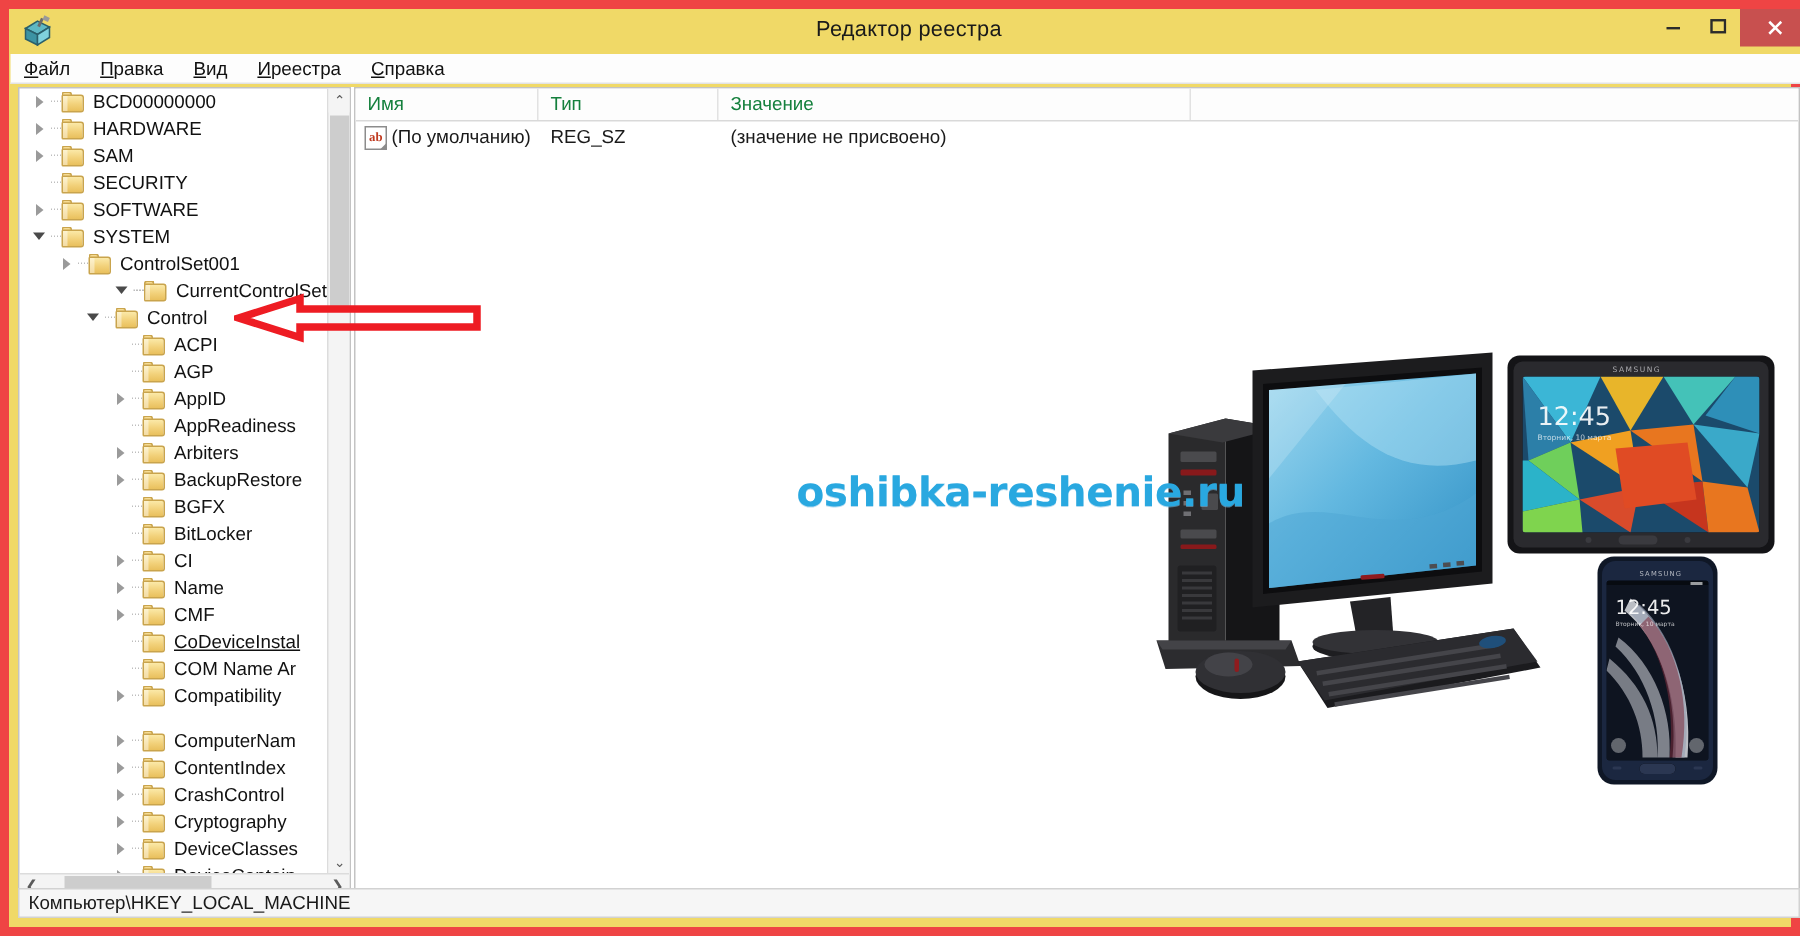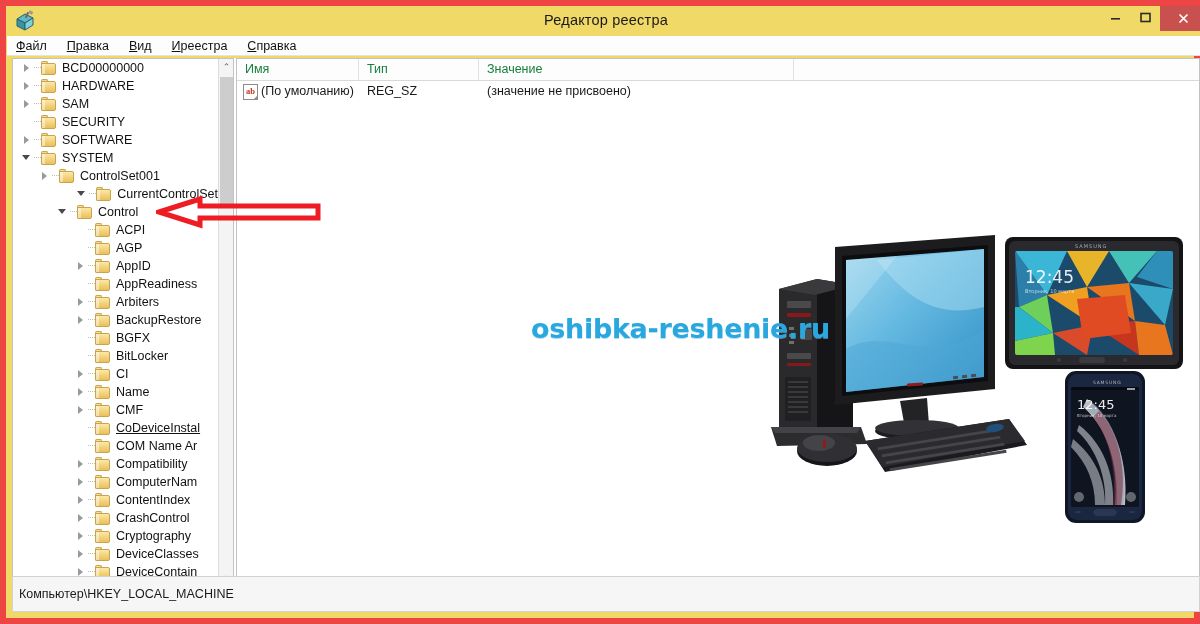--- a/index.html
+++ b/index.html
@@ -146,21 +146,21 @@
     position:absolute;left:0;top:-1px;width:13px;text-align:center;
     font-size:8.5px;font-weight:bold;color:#c03a20;line-height:14px;
     font-family:"Liberation Serif",serif;
   }
   .abfold{
     position:absolute;right:-1px;bottom:-1px;width:0;height:0;
     border-left:5px solid transparent;border-bottom:5px solid #8c8c8c;
   }
   
   .statusbar{
-    position:absolute;left:6px;bottom:6px;width:1188px;height:36px;
+    position:absolute;left:6px;bottom:6px;width:1188px;height:20px;
     background:#f6f6f6;border:1px solid #d2d2d2;box-sizing:border-box;
     display:flex;align-items:center;padding-left:6px;
     font-size:12.5px;color:#1a1a1a;
   }
   
   .redarrow{position:absolute;left:150px;top:188px;width:165px;height:36px;}
   
   .devices{position:absolute;left:520px;top:170px;width:450px;height:320px;}
   .watermark{
     position:absolute;left:518px;top:424px;width:310px;height:34px;
@@ -479,21 +479,21 @@
               <i class="arrow-collapsed"></i>
               <i class="dots"></i>
             </span>
             <span class="folder">
               <i class="ft"></i>
               <i class="fb"></i>
               <i class="fs"></i>
             </span>
             <span class="tlabel">Compatibility</span>
           </div>
-          <div class="tnode" style="padding-left: 62px;">
+          <div class="tnode" style="padding-left: 62px; margin-top: 12px;">
             <span class="tw">
               <i class="arrow-collapsed"></i>
               <i class="dots"></i>
             </span>
             <span class="folder">
               <i class="ft"></i>
               <i class="fb"></i>
               <i class="fs"></i>
             </span>
             <span class="tlabel">ComputerNam</span>

